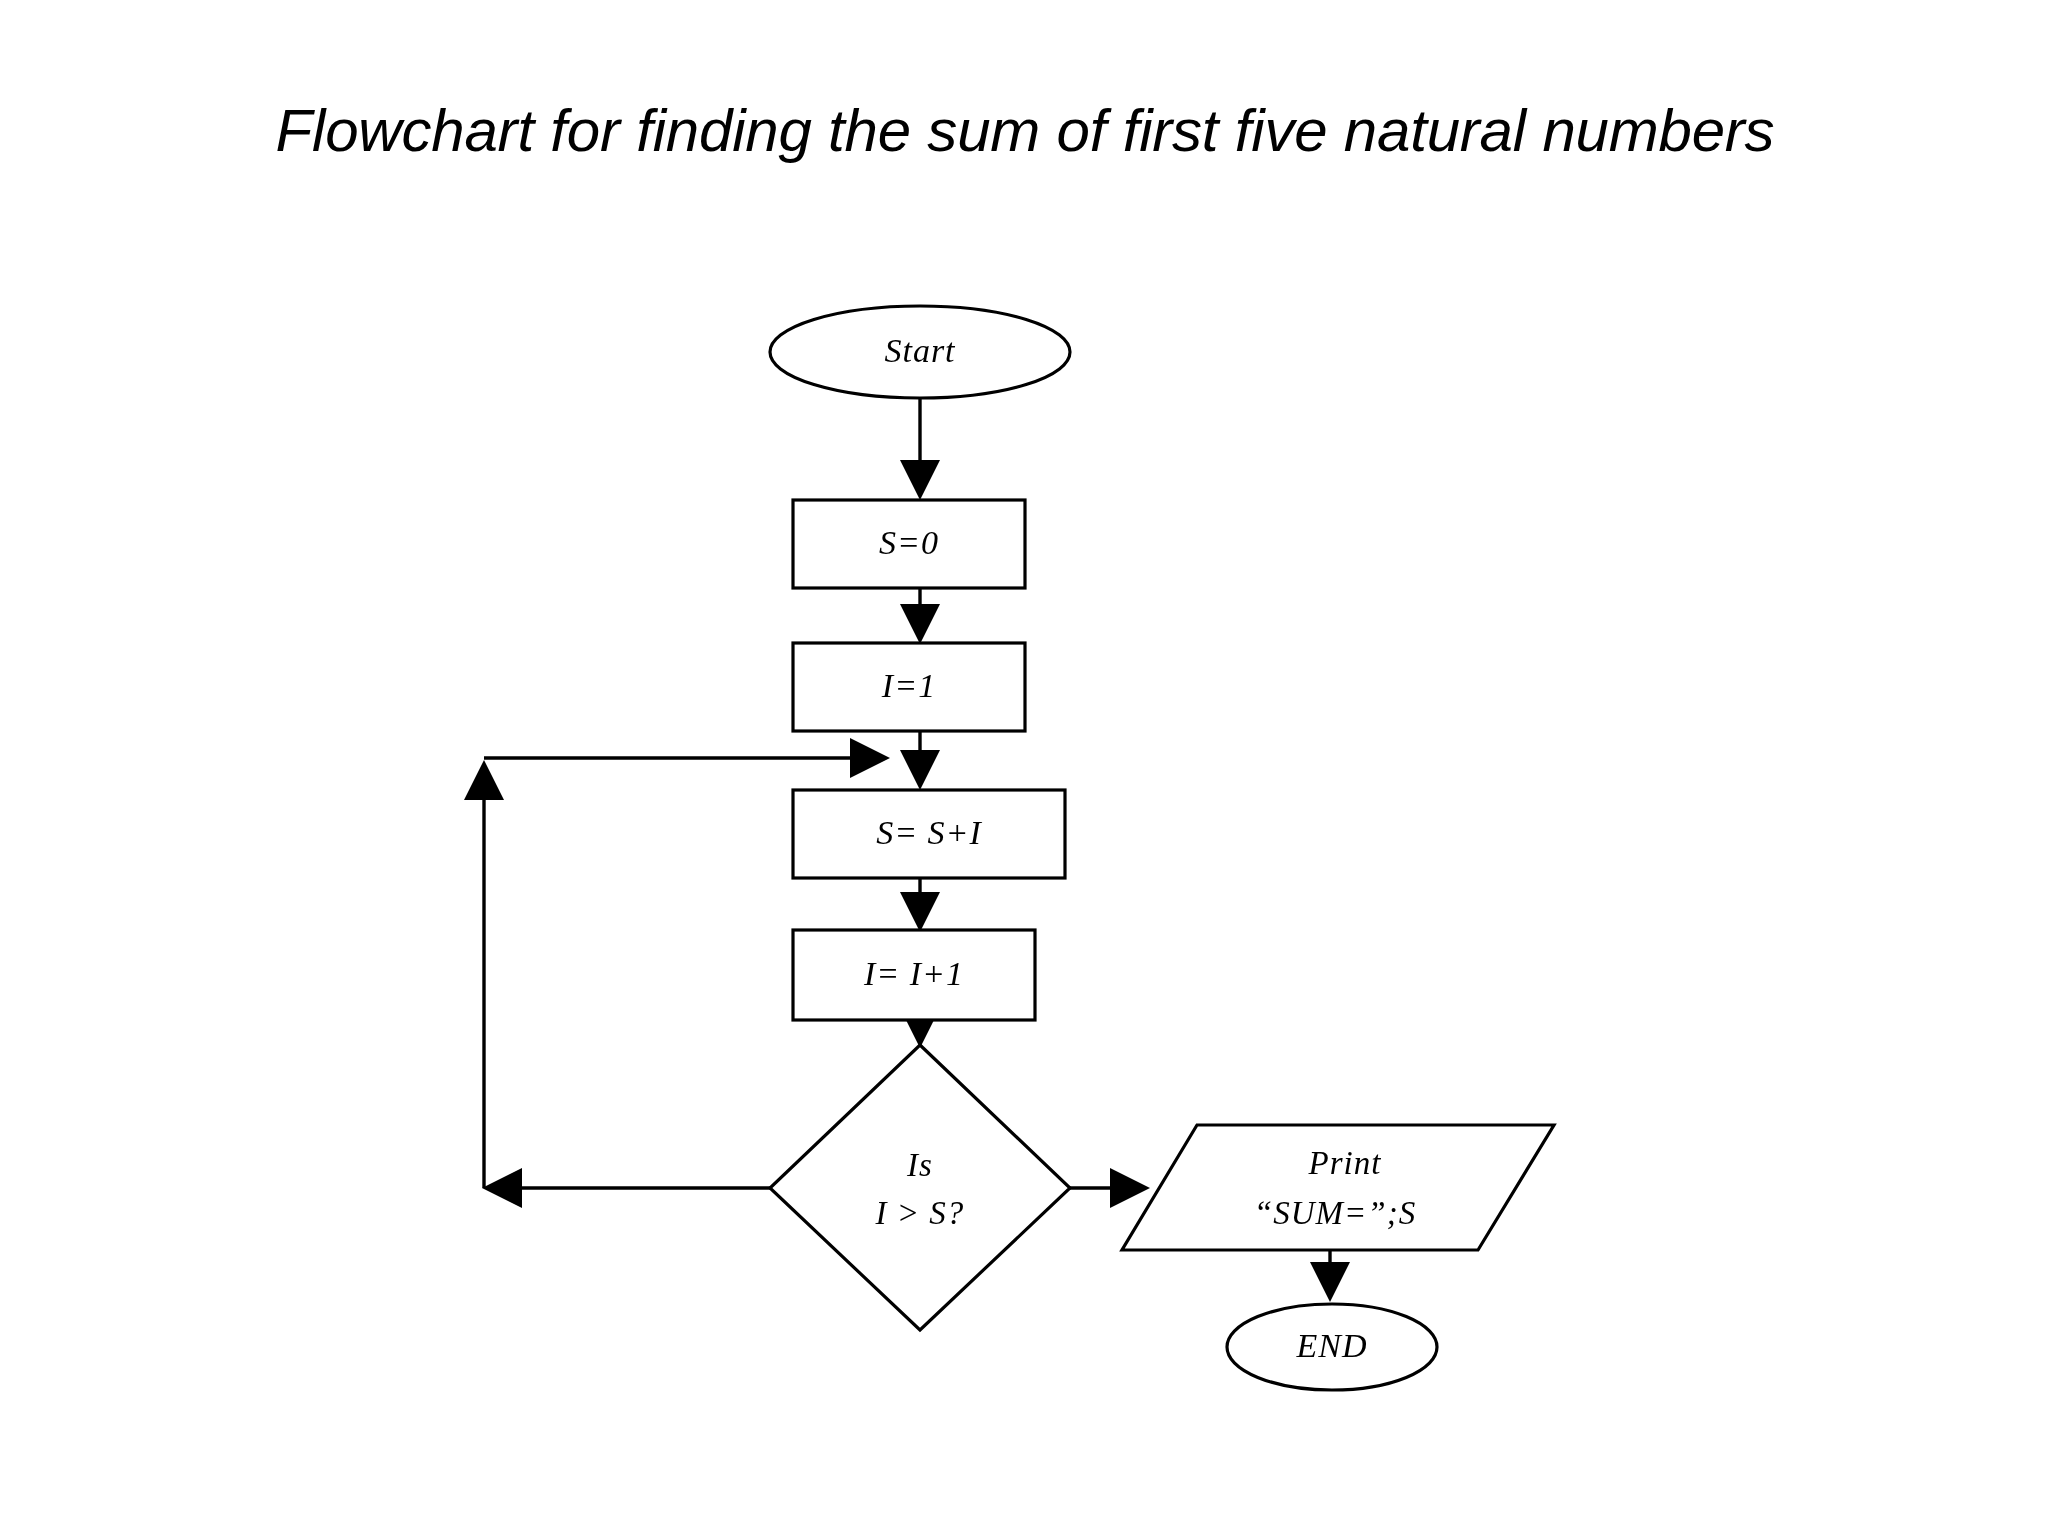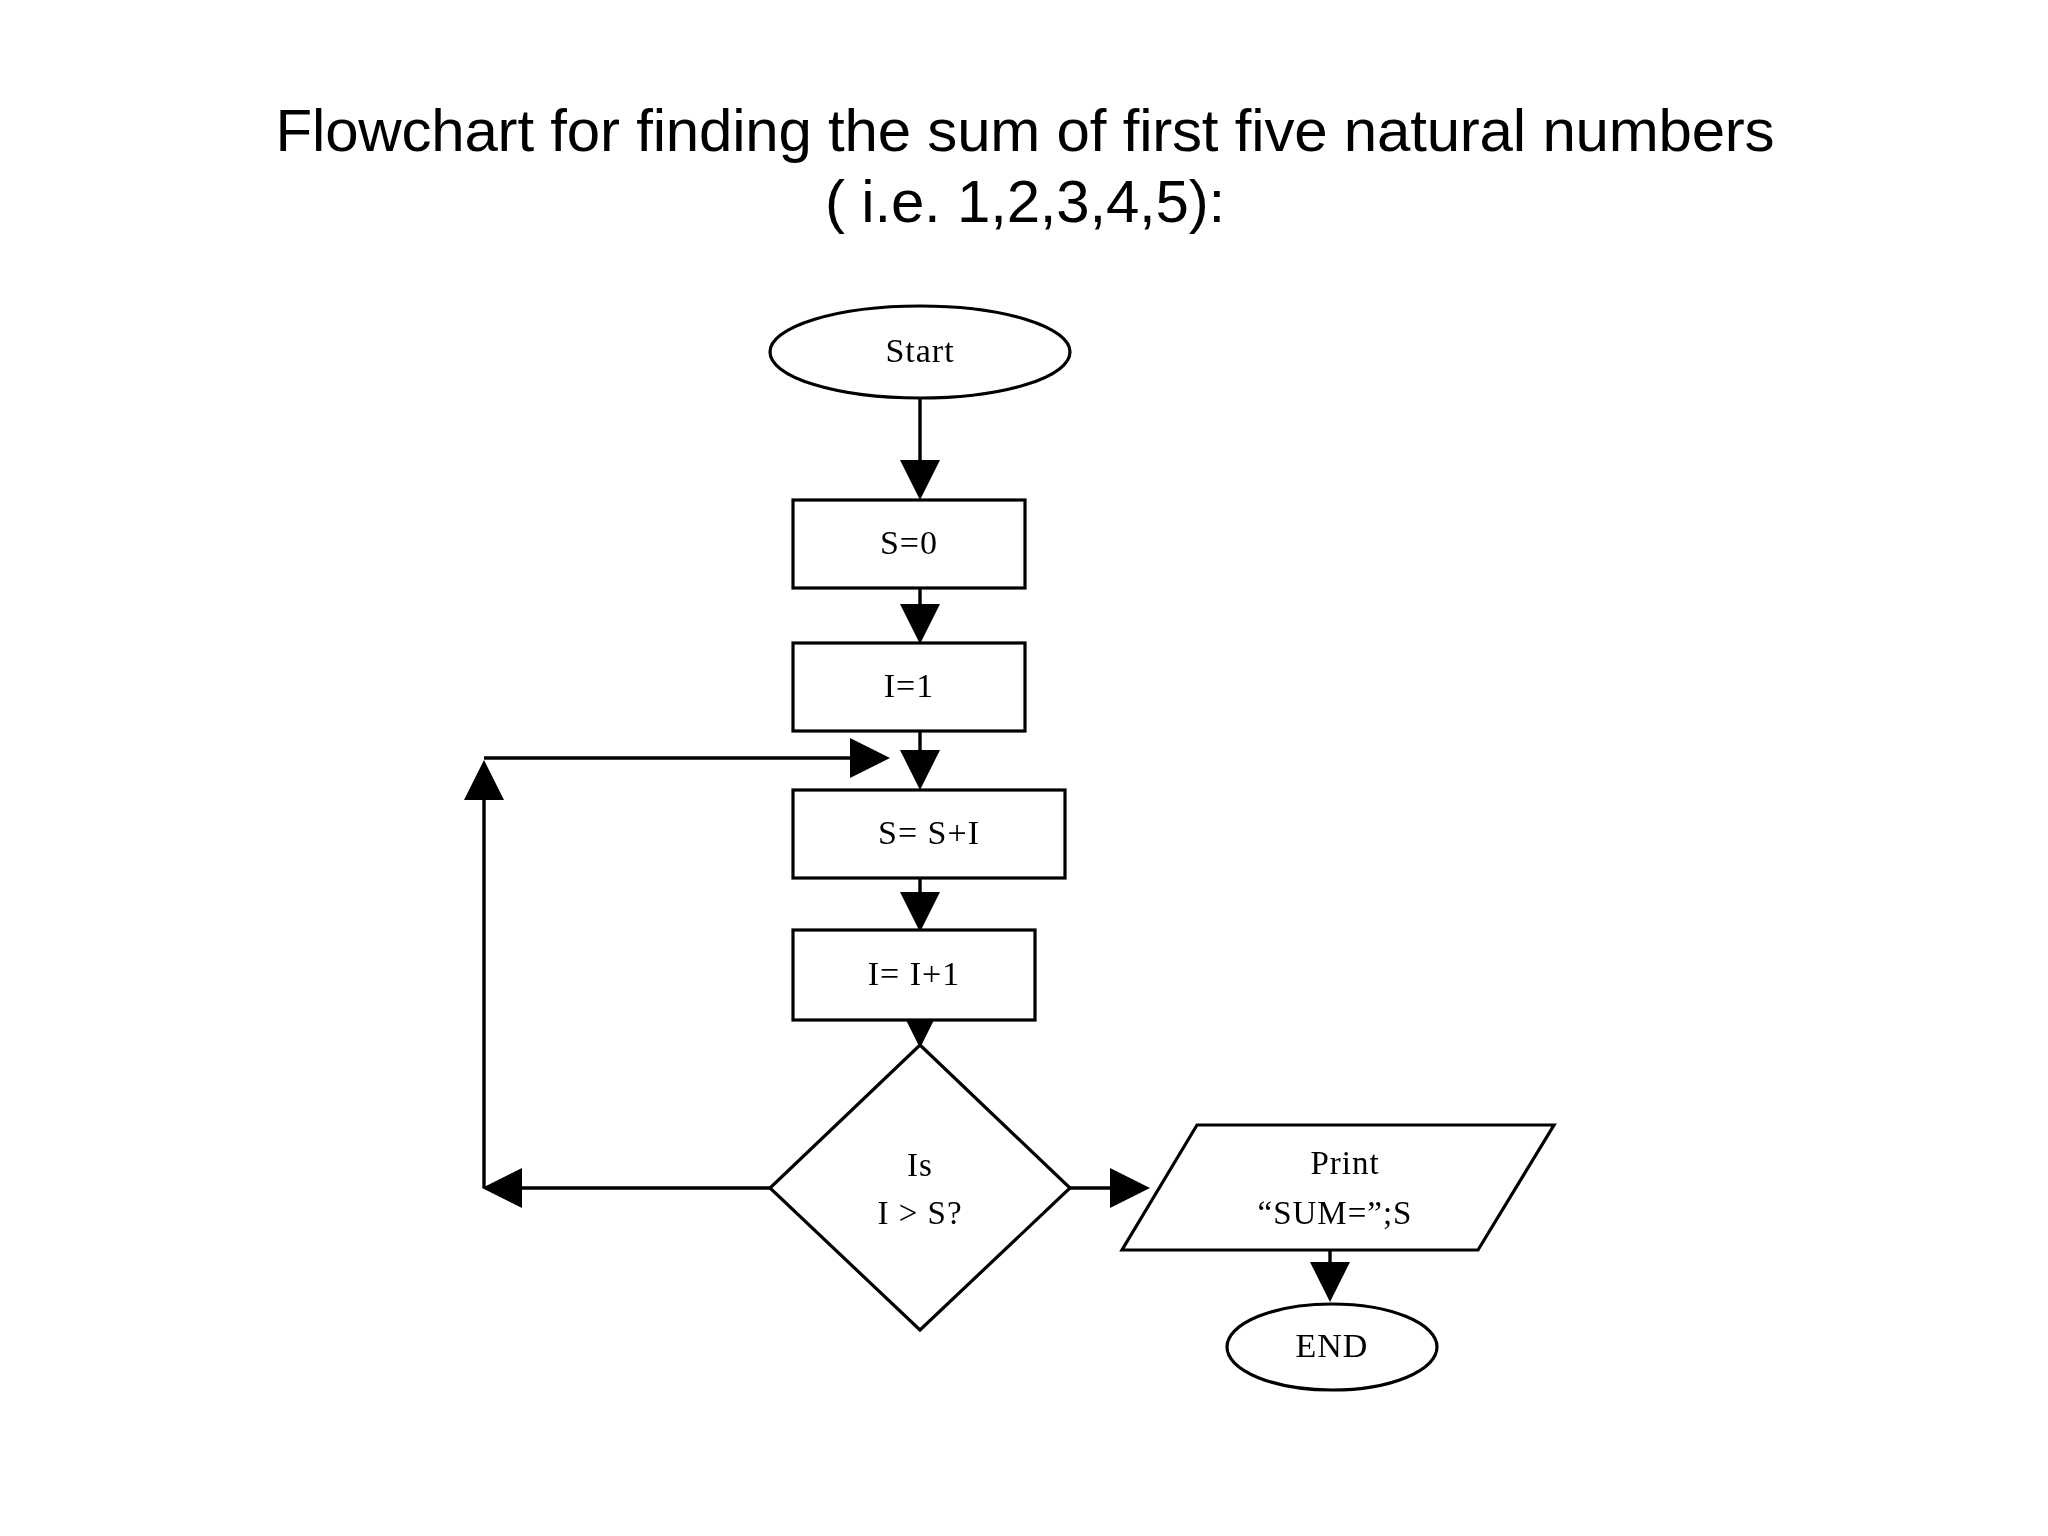--- a/index.html
+++ b/index.html
@@ -13,20 +13,21 @@
     height: 1536px;
     overflow: hidden;
     font-family: "Liberation Sans", sans-serif;
     color: #000000;
   }
   #slide {
     position: relative;
     width: 2048px;
     height: 1536px;
     background: #ffffff;
+    font-style: italic;
   }
   #title-block {
     position: absolute;
     left: 120px;
     top: 96px;
     width: 1810px;
     text-align: center;
     font-family: "Liberation Sans", sans-serif;
     font-size: 60px;
     line-height: 1.18;
@@ -76,21 +77,20 @@
     letter-spacing: 1px;
   }
 </style>
 </head>
 <body>
 
 <div id="slide">
 
   <div id="title-block">
     <span class="tline">Flowchart for finding the sum of first five natural numbers</span>
-    <span class="tline">( i.e. 1,2,3,4,5):</span>
   </div>
 
   <svg id="flow-canvas" viewBox="0 0 2048 1536">
 
     <g>
       <line class="connector" x1="920" y1="398" x2="920" y2="492"></line>
       <polygon class="arrowhead" points="900,460 940,460 920,500"></polygon>
     </g>
 
     <g>

